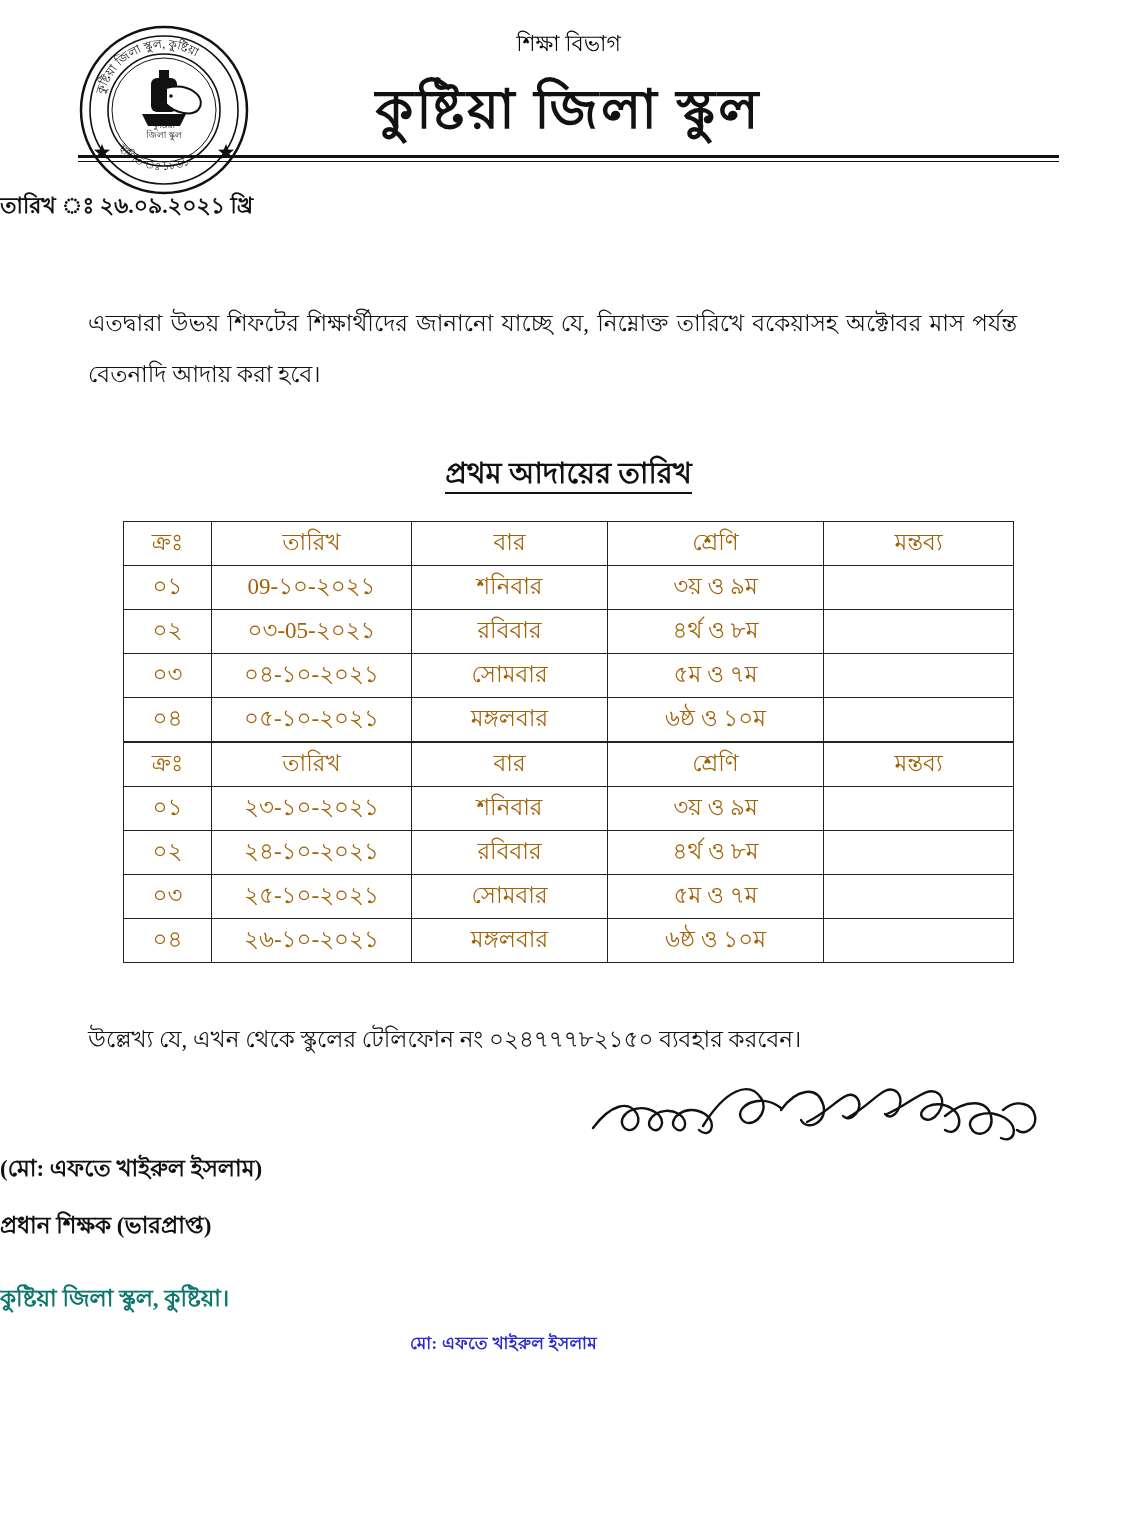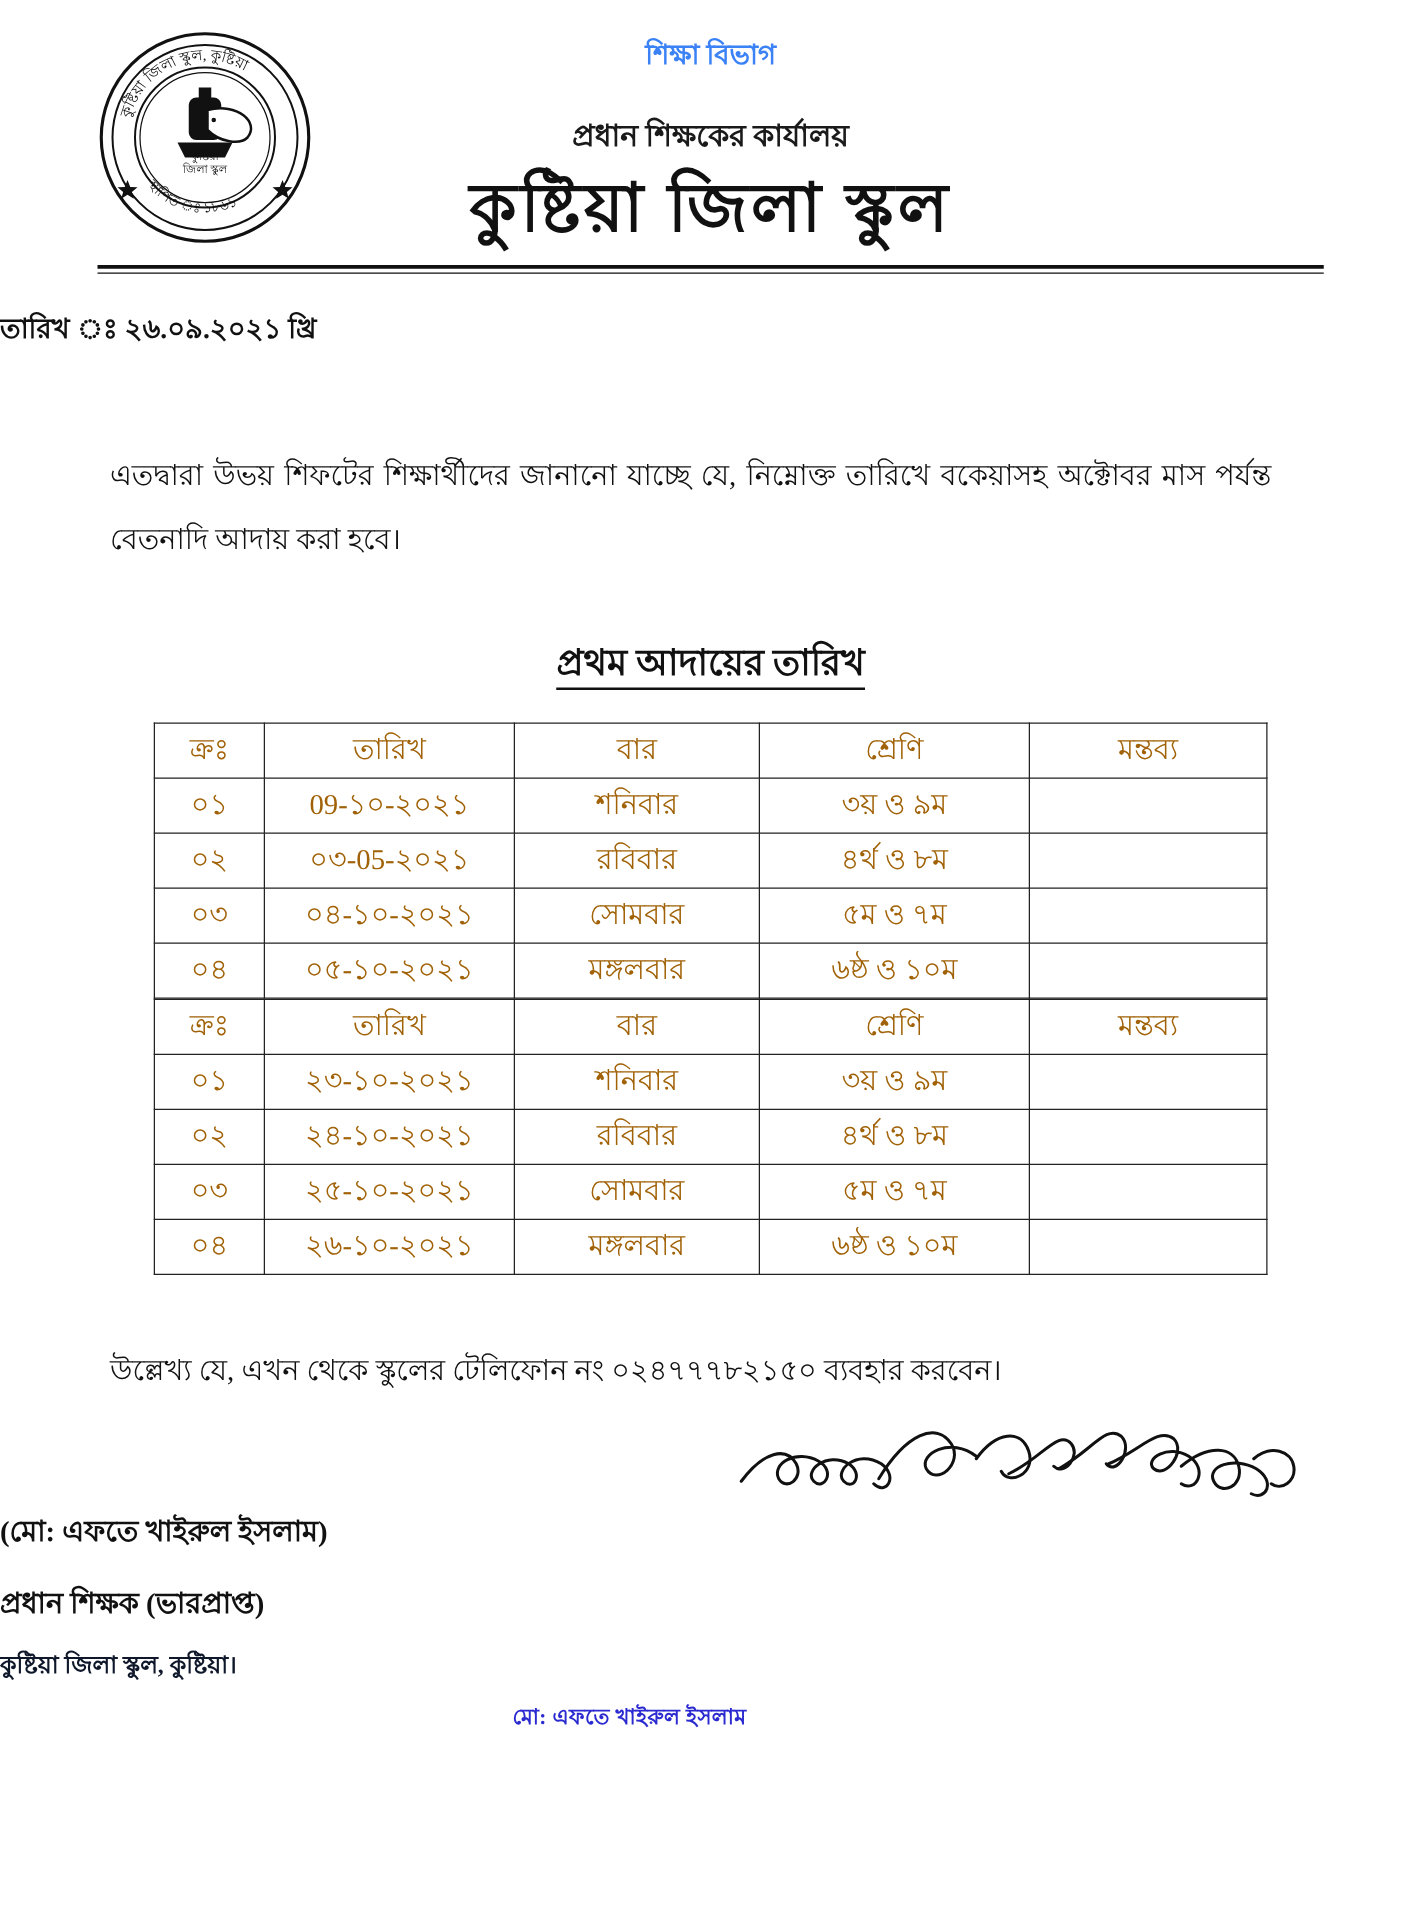--- a/index.html
+++ b/index.html
@@ -39,23 +39,23 @@
     font-family: "Liberation Serif", serif;
     font-size: 22px;
     font-weight: 700;
     color: #1a1a1a;
     letter-spacing: 0.2px;
     margin-bottom: 9px;
   }
   .dept-line {
     font-family: "Liberation Serif", serif;
     font-size: 22px;
-    font-weight: 700;
-    color: #3b82f6;
-    margin-bottom: 27px;
+    font-weight: 400;
+    color: #000000;
+    margin-bottom: 16px;
   }
   .office-line {
     font-family: "Liberation Serif", serif;
     font-size: 24px;
     font-weight: 700;
     color: #1a1a1a;
     margin-bottom: 6px;
   }
   .school-title {
     font-family: "Liberation Serif", serif;
@@ -164,23 +164,23 @@
     margin-top: -6px;
   }
   .sign-role {
     font-family: "Liberation Serif", serif;
     font-size: 23px;
     color: #111;
     margin-top: 18px;
   }
   .sign-school {
     font-family: "Liberation Serif", serif;
-    font-size: 19px;
-    color: #0f172a;
-    margin-top: 14px;
+    font-size: 23px;
+    color: #0f766e;
+    margin-top: 34px;
   }
   .stamp {
     margin-top: 14px;
     text-align: center;
     padding-right: 130px;
   }
   .stamp div {
     font-family: "Liberation Serif", serif;
     font-size: 17px;
     font-weight: 700;
@@ -221,21 +221,20 @@
         <text x="86" y="104" text-anchor="middle" font-family="Liberation Serif, serif" font-size="9" fill="#111">কুষ্টিয়া</text>
         <text x="86" y="114" text-anchor="middle" font-family="Liberation Serif, serif" font-size="9" fill="#111">জিলা স্কুল</text>
         <g fill="#111">
           <polygon points="24,120 26.2,125.5 32,125.8 27.5,129.5 29,135 24,131.8 19,135 20.5,129.5 16,125.8 21.8,125.5"></polygon>
           <polygon points="148,120 150.2,125.5 156,125.8 151.5,129.5 153,135 148,131.8 143,135 144.5,129.5 140,125.8 145.8,125.5"></polygon>
         </g>
       </svg>
     </div>
 
     <div class="dept-line">শিক্ষা বিভাগ</div>
-    <div class="office-line">প্রধান শিক্ষকের কার্যালয়</div>
     <div class="school-title">কুষ্টিয়া জিলা স্কুল</div>
 
     <div class="rule-wrap">
       <div class="rule-thick"></div>
       <div class="rule-thin"></div>
     </div>
   </div>
 
   <div class="date-line">তারিখ ঃ ২৬.০৯.২০২১ খ্রি</div>
 

